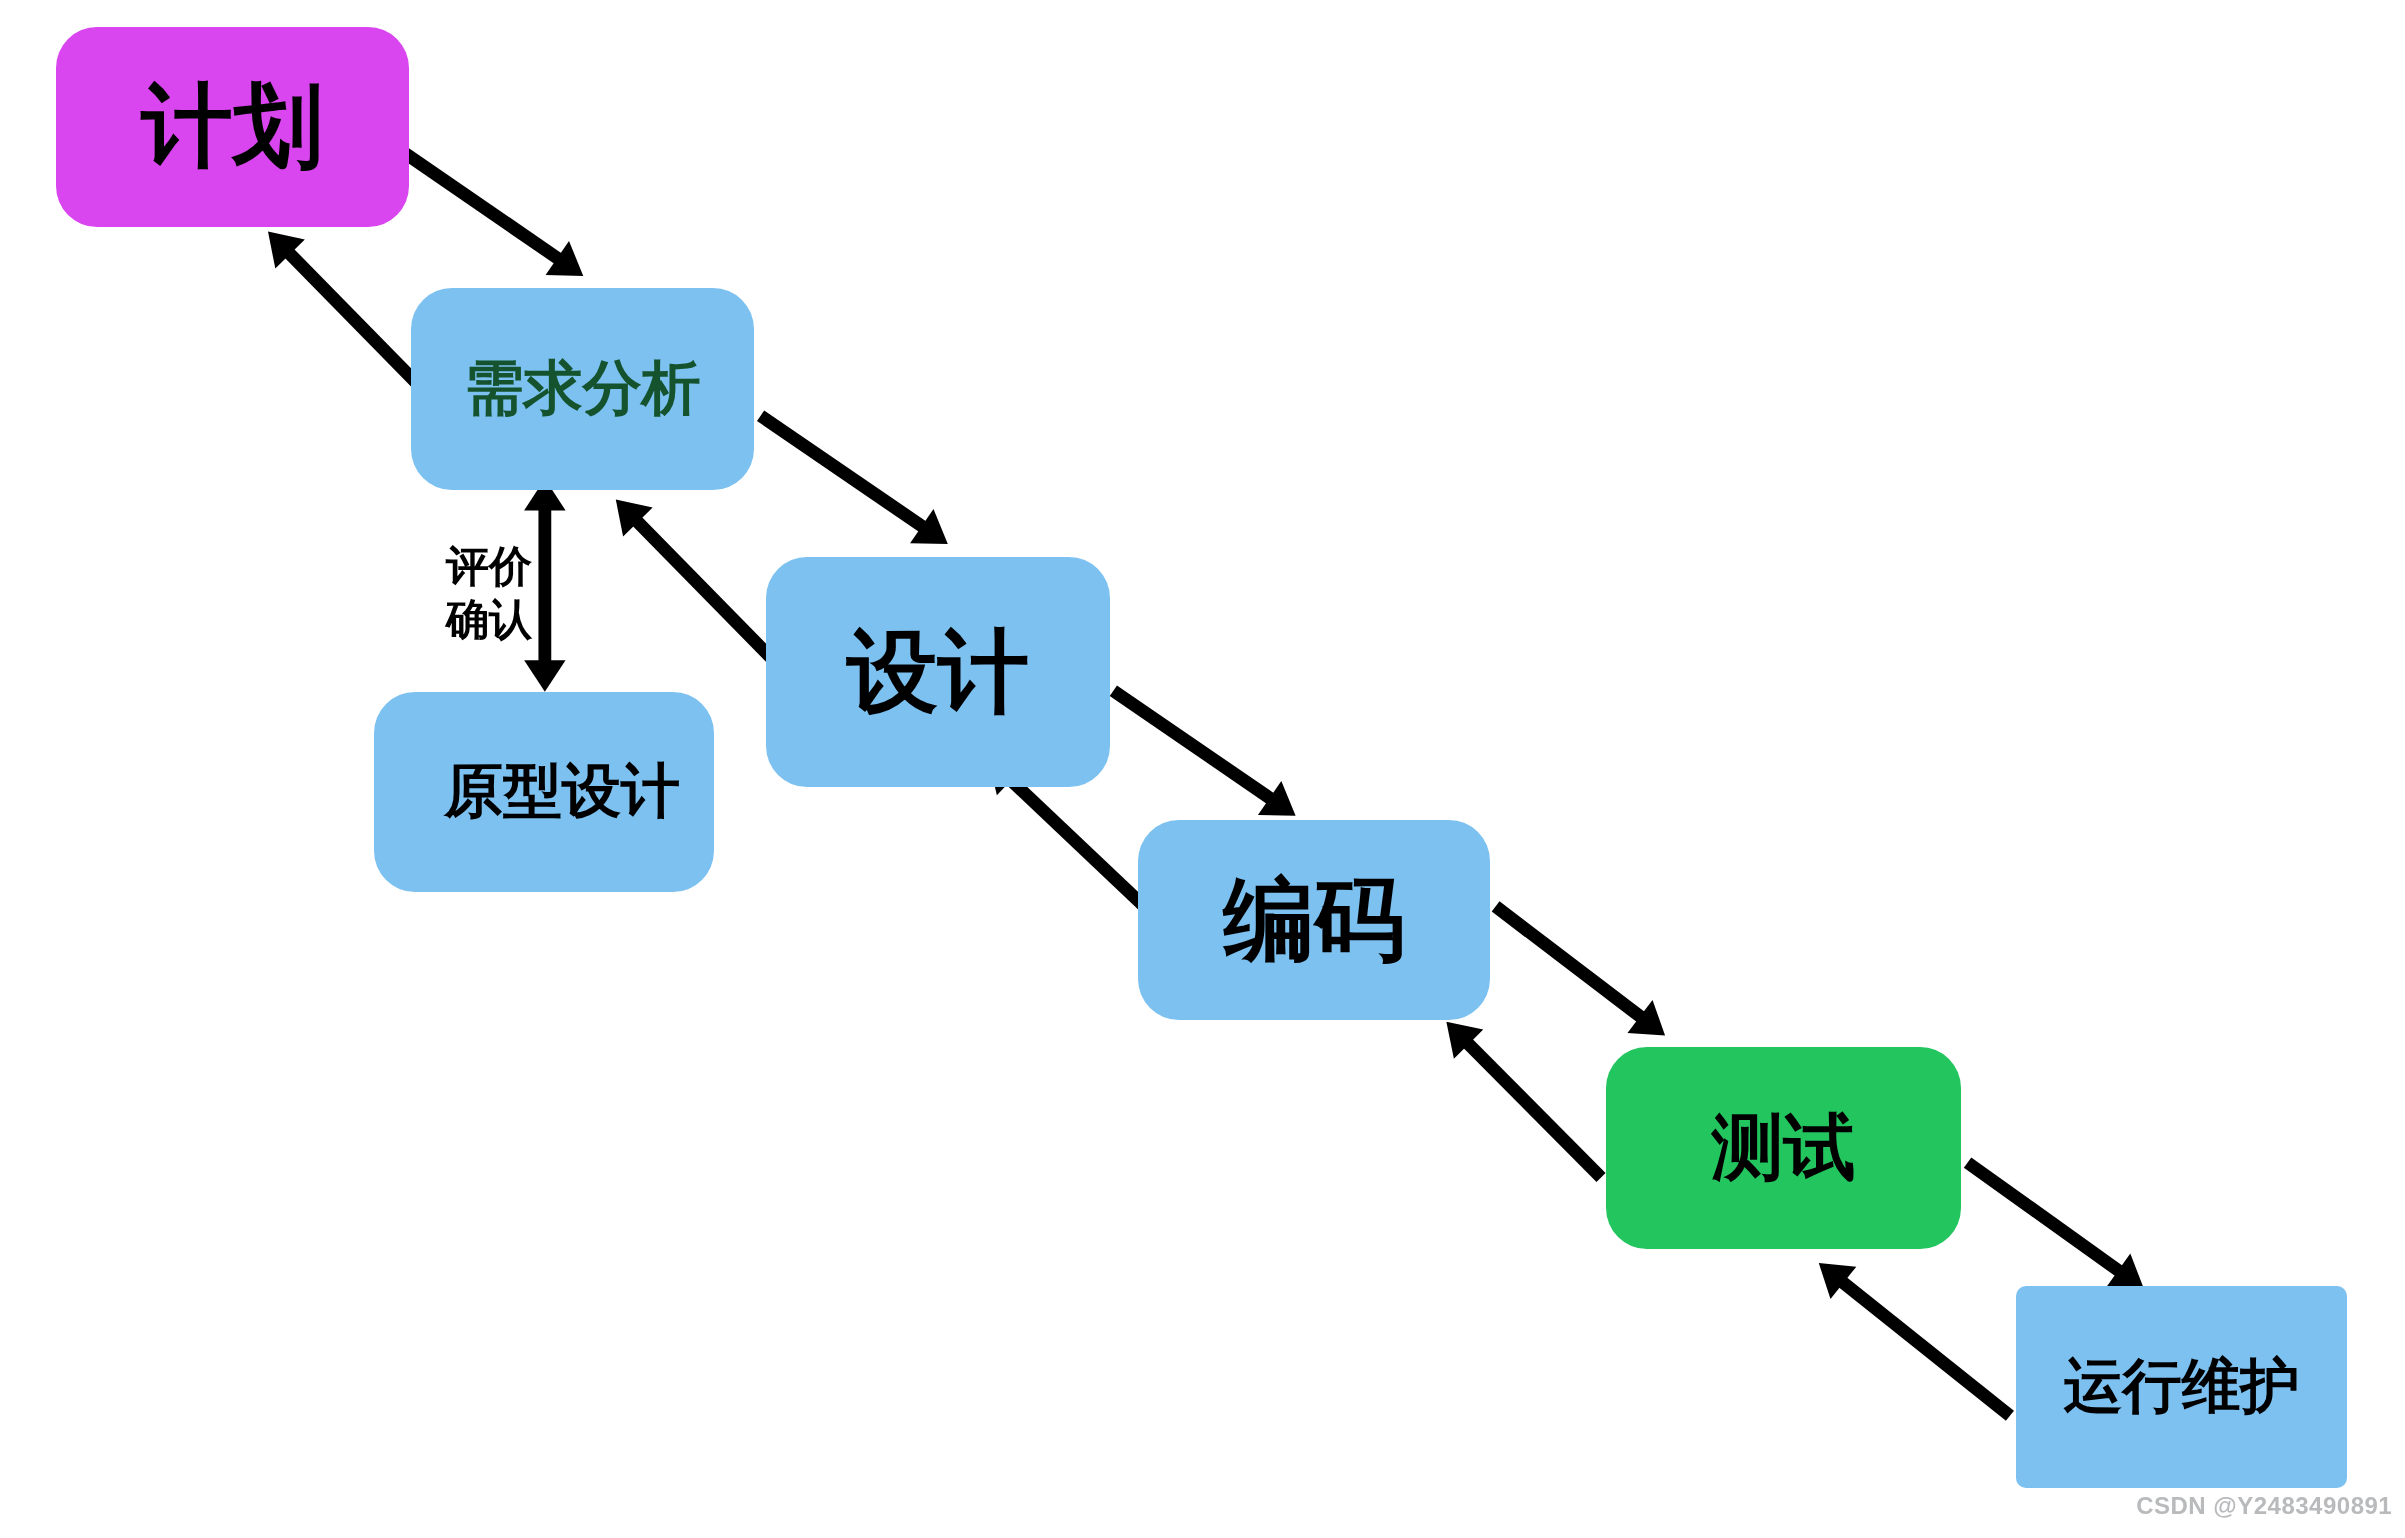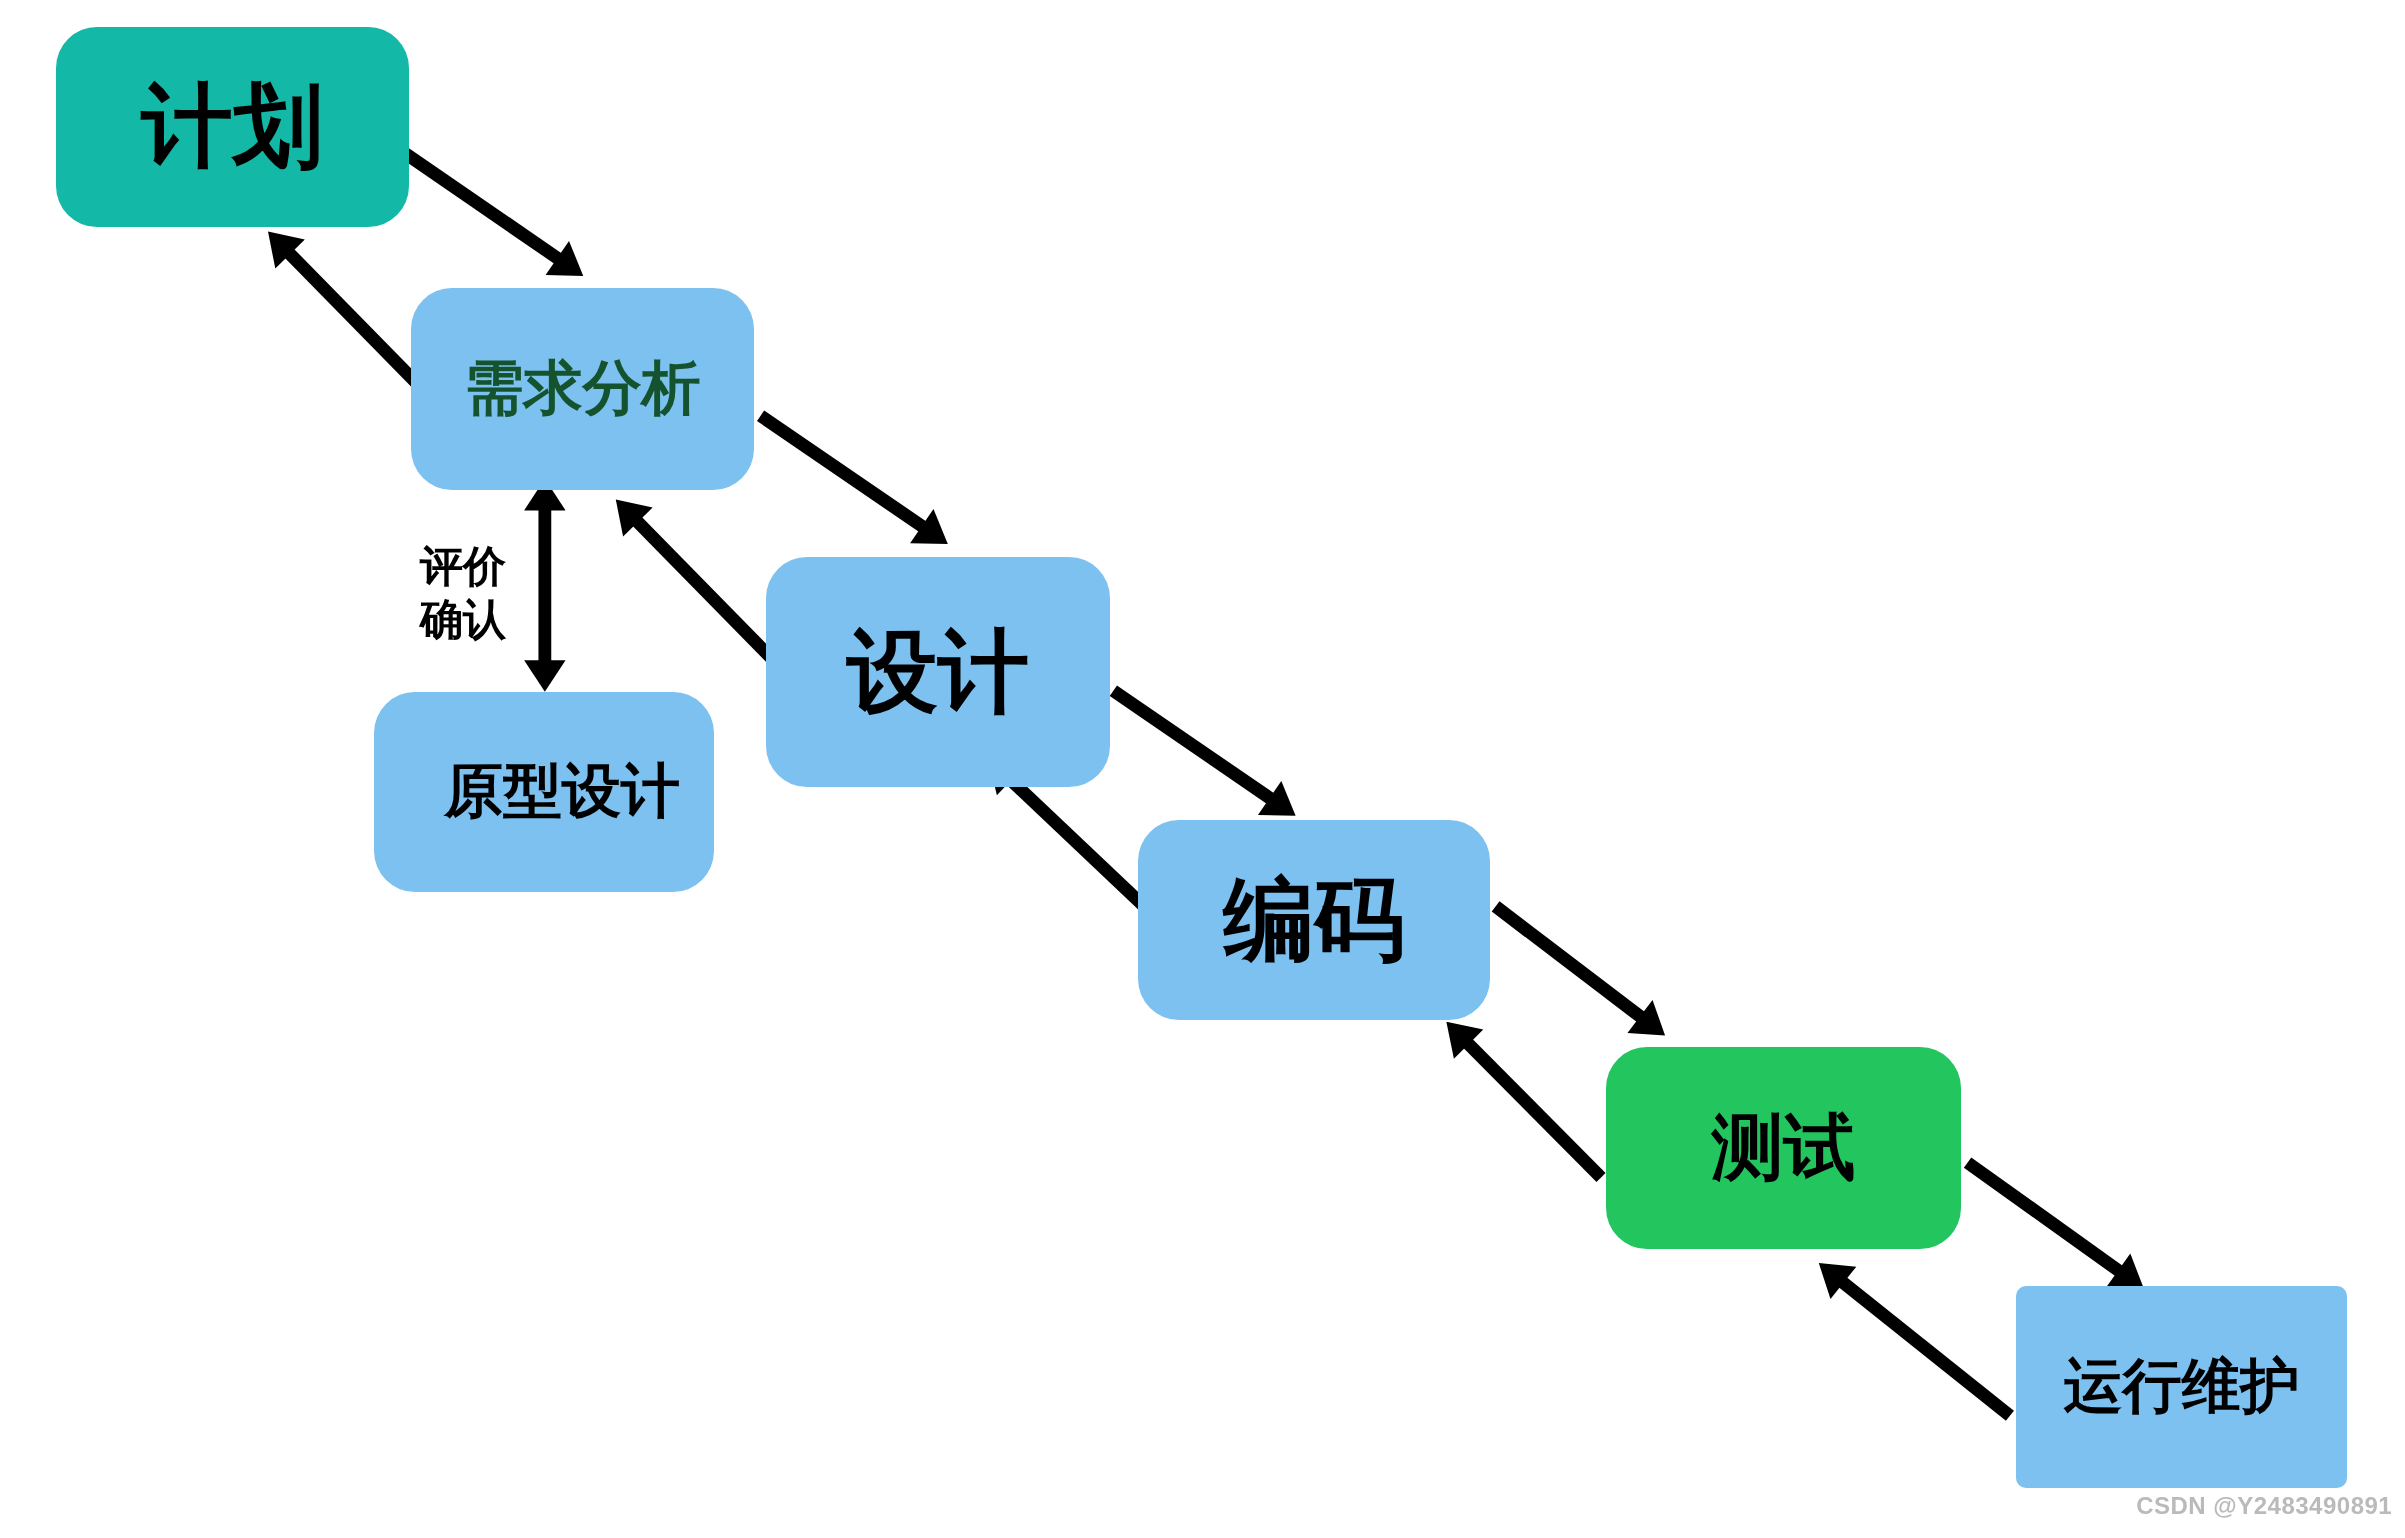--- a/index.html
+++ b/index.html
@@ -30,21 +30,21 @@
     border-radius: 41px;
     font-weight: bold;
     color: #000000;
     white-space: nowrap;
     box-sizing: border-box;
   }
   .edge-label {
     position: absolute;
     font-weight: bold;
     color: #000000;
-    text-align: center;
+    text-align: right;
     white-space: pre-line;
     line-height: 1.24;
   }
   .watermark {
     position: absolute;
     right: 13.8px;
     bottom: 19px;
     font-size: 24px;
     letter-spacing: 0.5px;
     font-weight: bold;
@@ -95,21 +95,21 @@
       <g>
         <line x1="1997" y1="1180" x2="2152.41063696221" y2="1291.1316286657145" stroke="#000000" stroke-width="13"></line>
         <polygon points="2176,1308 2137.755330509335,1306.468577279188 2162.1853855451973,1272.3046721899748" fill="#000000"></polygon>
       </g>
       <g>
         <line x1="2040" y1="1437" x2="1868.6565848019407" y2="1300.101910537633" stroke="#000000" stroke-width="13"></line>
         <polygon points="1846,1282 1884.108649481117,1285.568029529776 1857.8920893921313,1318.3810144153451" fill="#000000"></polygon>
       </g>
     </svg>
   <div id="nodes">
-      <div class="node" style="left: 56px; top: 26.6px; width: 353px; height: 200px; font-size: 91px; background: #14b8a6; color: rgb(0, 0, 0);">计划</div>
+      <div class="node" style="left: 56px; top: 26.6px; width: 353px; height: 200px; font-size: 91px; background: #d946ef; color: rgb(0, 0, 0);">计划</div>
       <div class="node" style="left: 411px; top: 288px; width: 343px; height: 202px; font-size: 59px; background: rgb(124, 193, 240); color: #14532d;">需求分析</div>
       <div class="node" style="left: 374px; top: 692px; width: 340px; height: 200px; font-size: 59px; background: rgb(124, 193, 240); color: rgb(0, 0, 0); padding-left: 36px;">原型设计</div>
       <div class="node" style="left: 766px; top: 557px; width: 344px; height: 230px; font-size: 91px; background: rgb(124, 193, 240); color: rgb(0, 0, 0);">设计</div>
       <div class="node" style="left: 1138px; top: 820px; width: 352px; height: 200px; font-size: 91px; background: rgb(124, 193, 240); color: #000000;">编码</div>
       <div class="node" style="left: 1606px; top: 1047px; width: 355px; height: 202px; font-size: 72px; background: #22c55e; color: rgb(0, 0, 0);">测试</div>
       <div class="node" style="left: 2016px; top: 1286px; width: 331px; height: 202px; font-size: 59px; background: rgb(124, 193, 240); color: rgb(0, 0, 0); border-radius: 10px;">运行维护</div>
     </div>
   <div class="edge-label" id="edge-label" style="left: 394px; top: 540px; width: 138px; font-size: 43px;">评价
 确认</div>
   <div class="watermark" id="watermark" style="color: rgb(185, 186, 188);">CSDN @Y2483490891</div>

